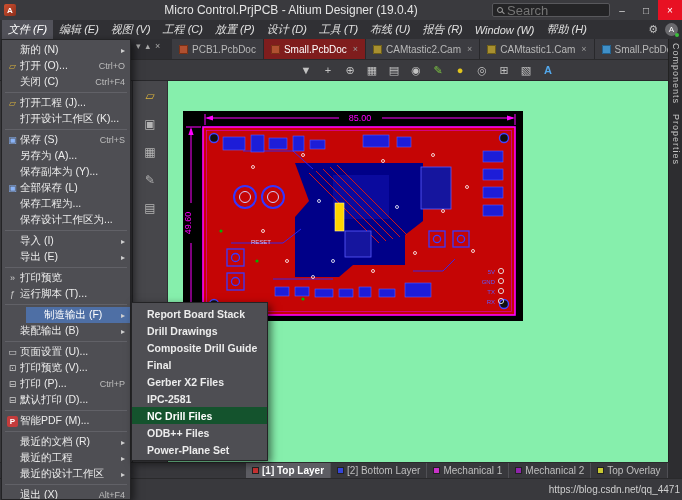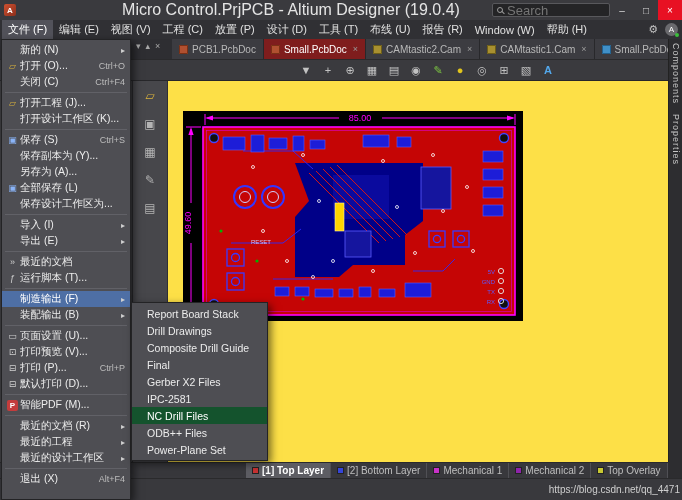--- a/index.html
+++ b/index.html
@@ -4,33 +4,33 @@
 <style>
   * { margin:0; padding:0; box-sizing:border-box; }
   html,body { width:682px; height:500px; overflow:hidden; background:#1e1e20;
               font-family:"Liberation Sans","DejaVu Sans",sans-serif; }
   .app { position:relative; width:682px; height:500px; background:#2d2d30; overflow:hidden; }
 
   
   .titlebar { position:relative; height:20px; background:#3a3a3e; display:flex; align-items:center; padding-left:4px; }
   .appicon { width:12px; height:12px; border-radius:2px; background:linear-gradient(135deg,#d05030,#8c2f1c);
              color:#fff; font-size:8px; font-weight:bold; display:flex; align-items:center; justify-content:center; }
-  .tb-title { position:absolute; left:90px; right:190px; text-align:center; color:#e4e4e4; font-size:16px; white-space:nowrap; }
+  .tb-title { position:absolute; left:90px; right:190px; text-align:center; color:#e4e4e4; font-size:12px; white-space:nowrap; }
   .searchbox { position:absolute; right:72px; top:3px; width:118px; height:14px; background:#242426; border:1px solid #58585c;
                border-radius:2px; display:flex; align-items:center; padding:0 4px; gap:4px; }
   .mag { width:6px; height:6px; border:1px solid #9a9a9a; border-radius:50%; position:relative; flex:none; }
   .mag::after { content:""; position:absolute; width:4px; height:1px; background:#9a9a9a; transform:rotate(45deg); right:-3px; bottom:-1px; }
   .searchbox input { flex:1; background:transparent; border:none; outline:none; color:#bdbdbd; font-size:13px; width:90px; }
   .winbtns { position:absolute; right:0; top:0; display:flex; height:20px; }
   .wbtn { width:24px; height:20px; display:flex; align-items:center; justify-content:center; color:#d8d8d8; font-size:10px; }
   .wbtn.close { background:#e81123; color:#fff; }
 
   
   .menubar { position:relative; height:19px; background:#303034; display:flex; align-items:center; padding-left:2px; }
-  .mb-item { padding:2px 6px; color:#e0e0e0; font-size:11px; white-space:nowrap; }
+  .mb-item { padding:2px 6px; color:#e0e0e0; font-size:11px; white-space:nowrap;font-style:italic; }
   .mb-item.active { background:#52525a; color:#fff; }
   .mb-right { position:absolute; right:4px; top:0; height:19px; display:flex; align-items:center; gap:7px; }
   .gear { color:#c0c0c0; font-size:11px; }
   .avatar { position:relative; width:13px; height:13px; border-radius:50%; background:#6a6a6e; color:#fff; font-size:8px;
             display:flex; align-items:center; justify-content:center; }
   .avatar::after { content:""; position:absolute; right:-1px; bottom:-1px; width:4px; height:4px; border-radius:50%; background:#3bbf3b; }
 
   
   .tabsrow { position:relative; height:20px; background:#2e2e32; display:flex; align-items:stretch; padding-left:172px; }
   .tab-controls { position:absolute; left:136px; top:2px; display:flex; gap:5px; }
@@ -49,21 +49,21 @@
              display:flex; align-items:center; padding-left:296px; gap:2px; }
   .ticon { width:20px; height:18px; display:flex; align-items:center; justify-content:center; color:#c2c2c2; font-size:11px; border-radius:2px; }
   .ticon.yel { color:#e2c51c; } .ticon.blu { color:#53a7ea; font-weight:bold; } .ticon.grn { color:#7ac142; }
 
   
   .main { position:relative; height:381px; display:flex; background:#58585c; }
   .left-panel { width:133px; background:#3e3e42; border-right:1px solid #2c2c2f; }
   .left-strip { width:35px; background:#47474b; border-right:1px solid #303033; display:flex; flex-direction:column;
                 align-items:center; padding-top:8px; gap:14px; }
   .sicon { color:#b4b4b4; font-size:12px; } .sicon.yel { color:#d9b23c; }
-  .canvas { flex:1; position:relative; background:#fde047; }
+  .canvas { flex:1; position:relative; background:#86efac; }
   .pcbwrap { position:absolute; left:15px; top:30px; width:340px; height:210px; }
 
   
   .right-strip { position:absolute; top:39px; right:0; width:14px; height:423px; background:#2d2d30;
                  border-left:1px solid #222; display:flex; flex-direction:column; align-items:center; gap:10px; padding-top:4px; z-index:5; }
   .vtab { writing-mode:vertical-rl; color:#c6c6c6; font-size:9px; letter-spacing:1px; }
 
   
   .layerbar { width:668px; height:16px; background:#38383c; border-top:1px solid #2a2a2c; display:flex;
               align-items:stretch; padding-left:246px; overflow:hidden; }
@@ -79,26 +79,26 @@
   
   .filemenu { position:absolute; left:1px; top:39px; bottom:0; width:130px; background:#4e4e53;
               border:1px solid #232325; box-shadow:3px 3px 8px rgba(0,0,0,.55); z-index:40; padding-top:2px; overflow:hidden; }
   .mi { height:16px; display:flex; align-items:center; padding:0 5px 0 3px; color:#ececec; font-size:10.5px; position:relative; }
   .mi-icon { width:15px; flex:none; text-align:center; font-size:9px; color:#cfcfcf; }
   .mi-icon.yel { color:#d9b23c; } .mi-icon.blu { color:#8ab4f8; }
   .mi-icon.pdf { color:#fff; background:#c43c3c; border-radius:2px; width:11px; margin:0 2px; font-size:8px; font-weight:bold; line-height:11px; height:11px; }
   .mi-label { flex:1; white-space:nowrap; overflow:hidden; }
   .mi-extra { color:#bdbdbd; font-size:9px; margin-left:3px; white-space:nowrap; }
   .mi-arrow { color:#d0d0d0; font-size:8px; margin-left:2px; }
-  .mi.hl { background:#4e6fa5; color:#fff; }
+  .mi.hl { background:#4e6fa5; color:#fff;margin-left:24px; }
   .msep { height:1px; background:#616167; margin:2px 3px; }
 
   
   .submenu { position:absolute; left:131px; top:302px; width:137px; background:#4e4e53;
-             border:1px solid #232325; box-shadow:3px 3px 8px rgba(0,0,0,.55); z-index:45; padding:2px 0; }
+             border:1px solid #232325; box-shadow:3px 3px 8px rgba(0,0,0,.55); z-index:45; padding:2px 0;font-weight:bold; }
   .smi { height:17px; display:flex; align-items:center; padding:0 8px 0 15px; color:#ececec; font-size:10.5px; white-space:nowrap; }
   .smi.hl { background:#14532d; color:#fff; }
 
   svg text { font-family:"Liberation Sans","DejaVu Sans",sans-serif; }
 </style>
 </head>
 <body>
 
 <div class="app">
 
@@ -381,49 +381,53 @@
         <span class="mi-label">打开设计工作区 (K)...</span>
       </div>
     <div class="msep"></div>
     <div class="mi">
         <span class="mi-icon blu">▣</span>
         <span class="mi-label">保存 (S)</span>
         <span class="mi-extra">Ctrl+S</span>
       </div>
     <div class="mi">
         <span class="mi-icon"></span>
+        <span class="mi-label">另存为 (A)...</span>
+      </div>
+    <div class="mi">
+        <span class="mi-icon"></span>
         <span class="mi-label">保存副本为 (Y)...</span>
-      </div>
-    <div class="mi">
-        <span class="mi-icon"></span>
-        <span class="mi-label">另存为 (A)...</span>
       </div>
     <div class="mi">
         <span class="mi-icon blu">▣</span>
         <span class="mi-label">全部保存 (L)</span>
       </div>
     <div class="mi">
         <span class="mi-icon"></span>
+        <span class="mi-label">保存工程为...</span>
+      </div>
+    <div class="mi">
+        <span class="mi-icon"></span>
         <span class="mi-label">保存设计工作区为...</span>
       </div>
     <div class="msep"></div>
     <div class="mi">
         <span class="mi-icon"></span>
         <span class="mi-label">导入 (I)</span>
         <span class="mi-arrow">▸</span>
       </div>
     <div class="mi">
         <span class="mi-icon"></span>
         <span class="mi-label">导出 (E)</span>
         <span class="mi-arrow">▸</span>
       </div>
     <div class="msep"></div>
     <div class="mi">
         <span class="mi-icon">»</span>
-        <span class="mi-label">最近的文档</span>
+        <span class="mi-label">打印预览</span>
       </div>
     <div class="mi">
         <span class="mi-icon">ƒ</span>
         <span class="mi-label">运行脚本 (T)...</span>
       </div>
     <div class="msep"></div>
     <div class="mi hl">
         <span class="mi-icon"></span>
         <span class="mi-label">制造输出 (F)</span>
         <span class="mi-arrow">▸</span>

